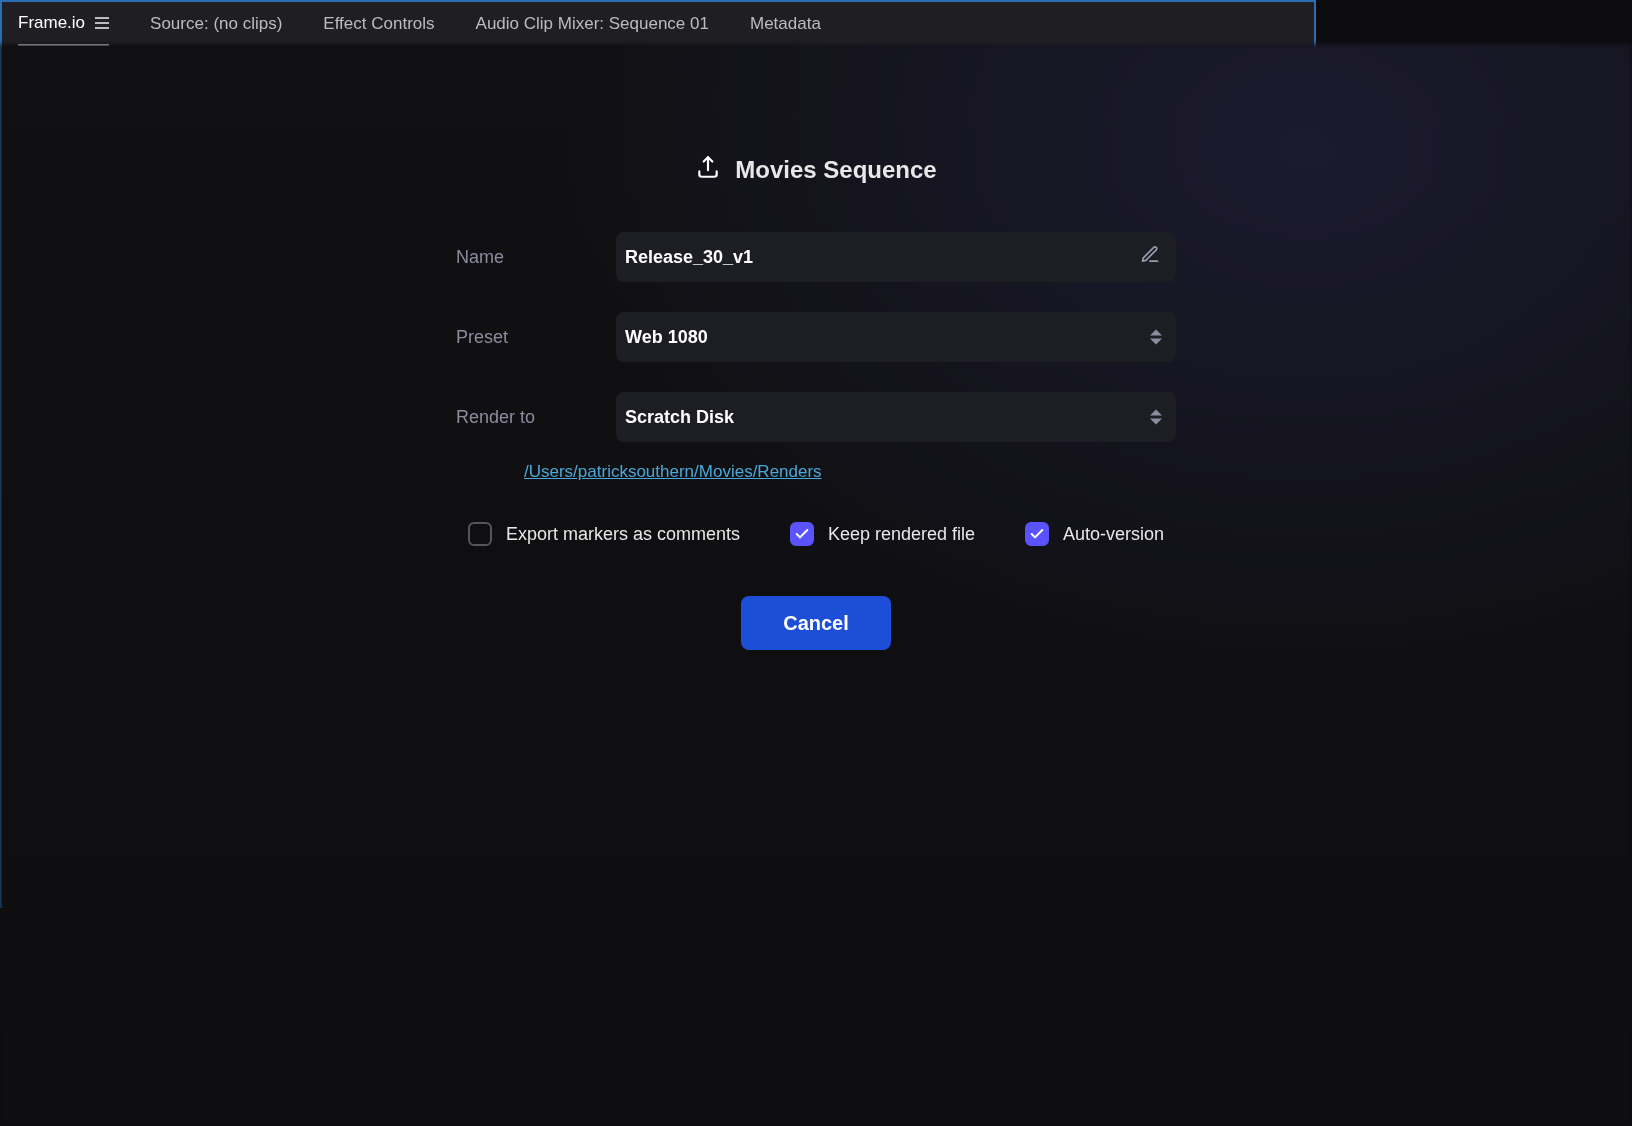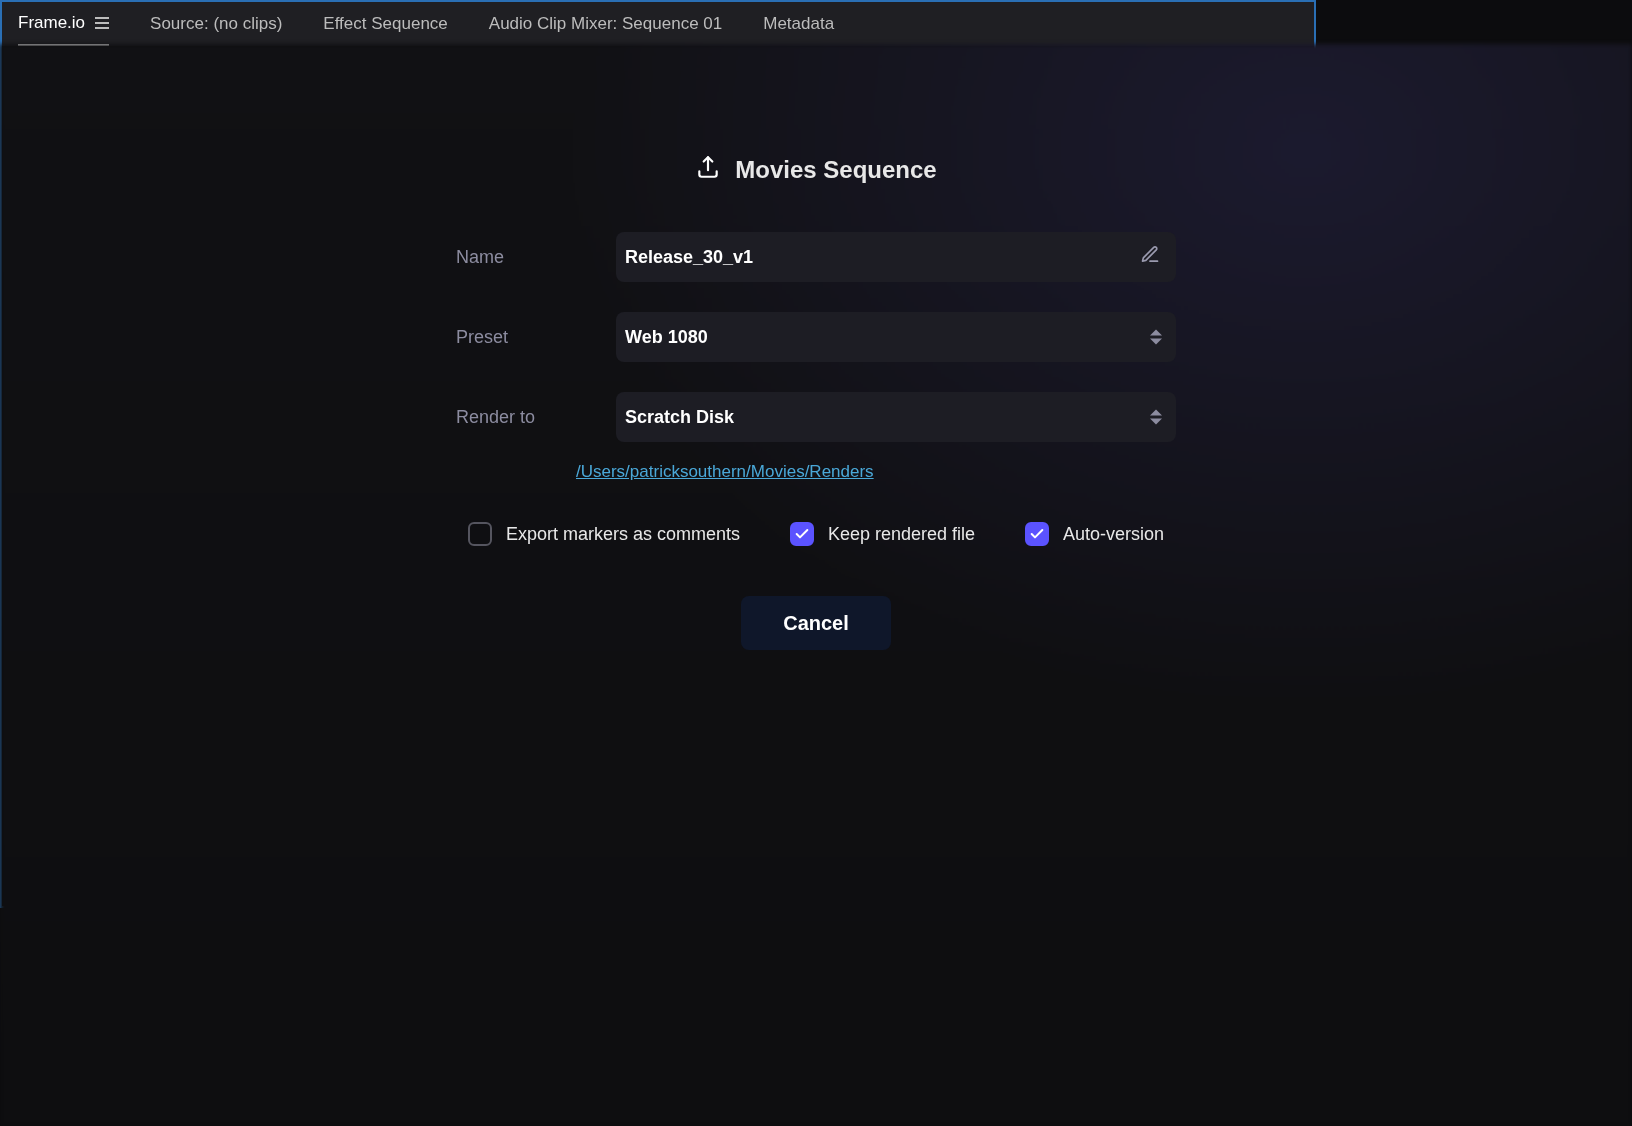--- a/index.html
+++ b/index.html
@@ -119,21 +119,21 @@
   }
   .tri-up, .tri-down {
     width: 0; height: 0;
     border-left: 6px solid transparent;
     border-right: 6px solid transparent;
   }
   .tri-up { border-bottom: 6px solid #8c8ca0; }
   .tri-down { border-top: 6px solid #8c8ca0; }
 
   .path-row {
-    margin-left: 120px;
+    margin-left: 68px;
     margin-top: -10px;
     margin-bottom: 40px;
   }
   .path-link {
     color: #4aa8d8;
     font-size: 17px;
     text-decoration: underline;
     cursor: pointer;
   }
 
@@ -174,40 +174,40 @@
   .btn {
     min-width: 150px;
     height: 54px;
     border-radius: 8px;
     border: none;
     font-size: 20px;
     font-weight: 600;
     cursor: pointer;
     color: #ffffff;
   }
-  .btn-cancel { background: #0f172a; }
+  .btn-cancel { background: #1d4ed8; }
   .btn-upload { background: #5b53ff; }
 </style>
 </head>
 <body>
 
 <div class="tabbar">
   <div class="tab active">
     <span>Frame.io</span>
     <span class="hamburger-icon">
         <span></span>
         <span></span>
         <span></span>
       </span>
   </div>
   <div class="tab">
     <span>Source: (no clips)</span>
   </div>
   <div class="tab">
-    <span>Effect Sequence</span>
+    <span>Effect Controls</span>
   </div>
   <div class="tab">
     <span>Audio Clip Mixer: Sequence 01</span>
   </div>
   <div class="tab">
     <span>Metadata</span>
   </div>
 </div>
 
 <div class="backdrop"></div>

